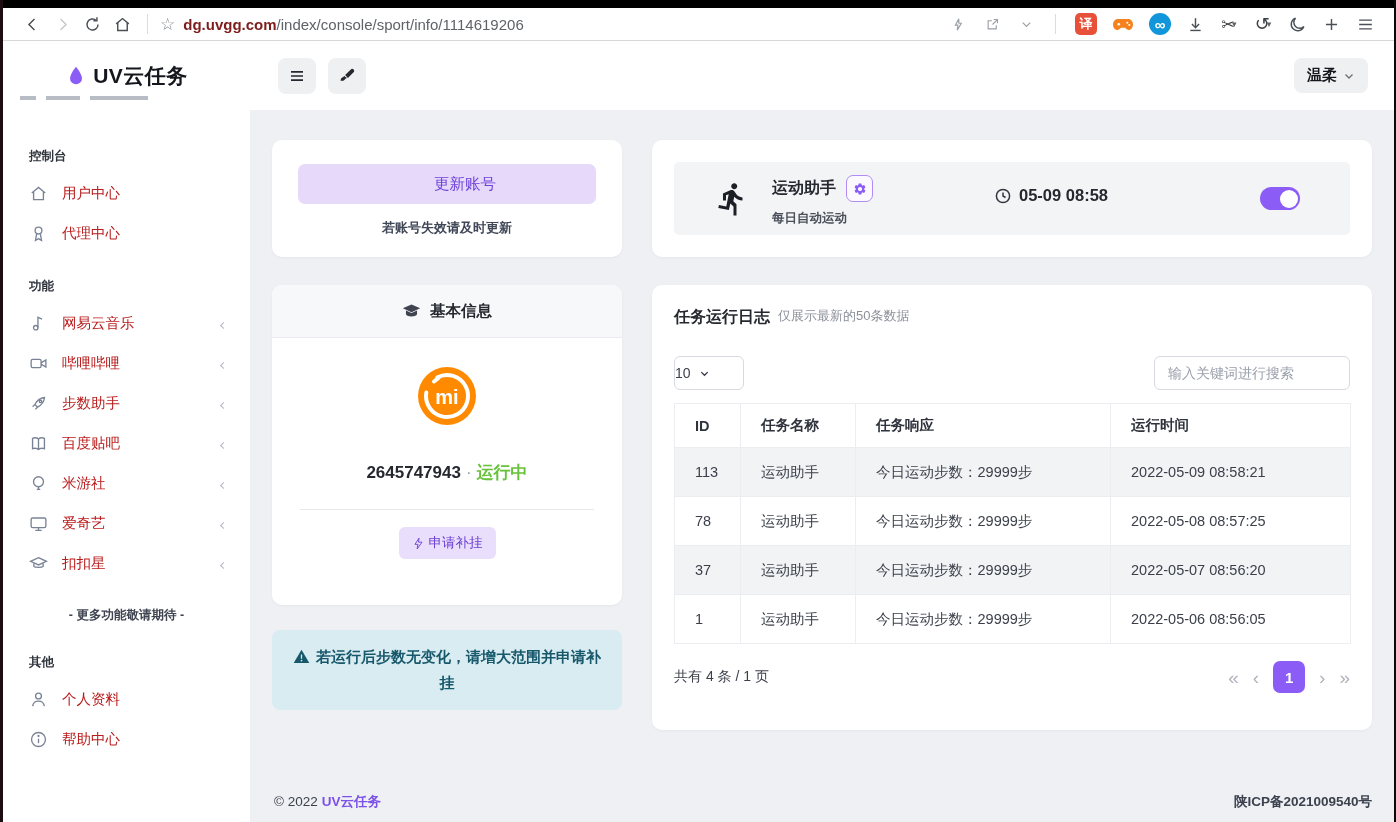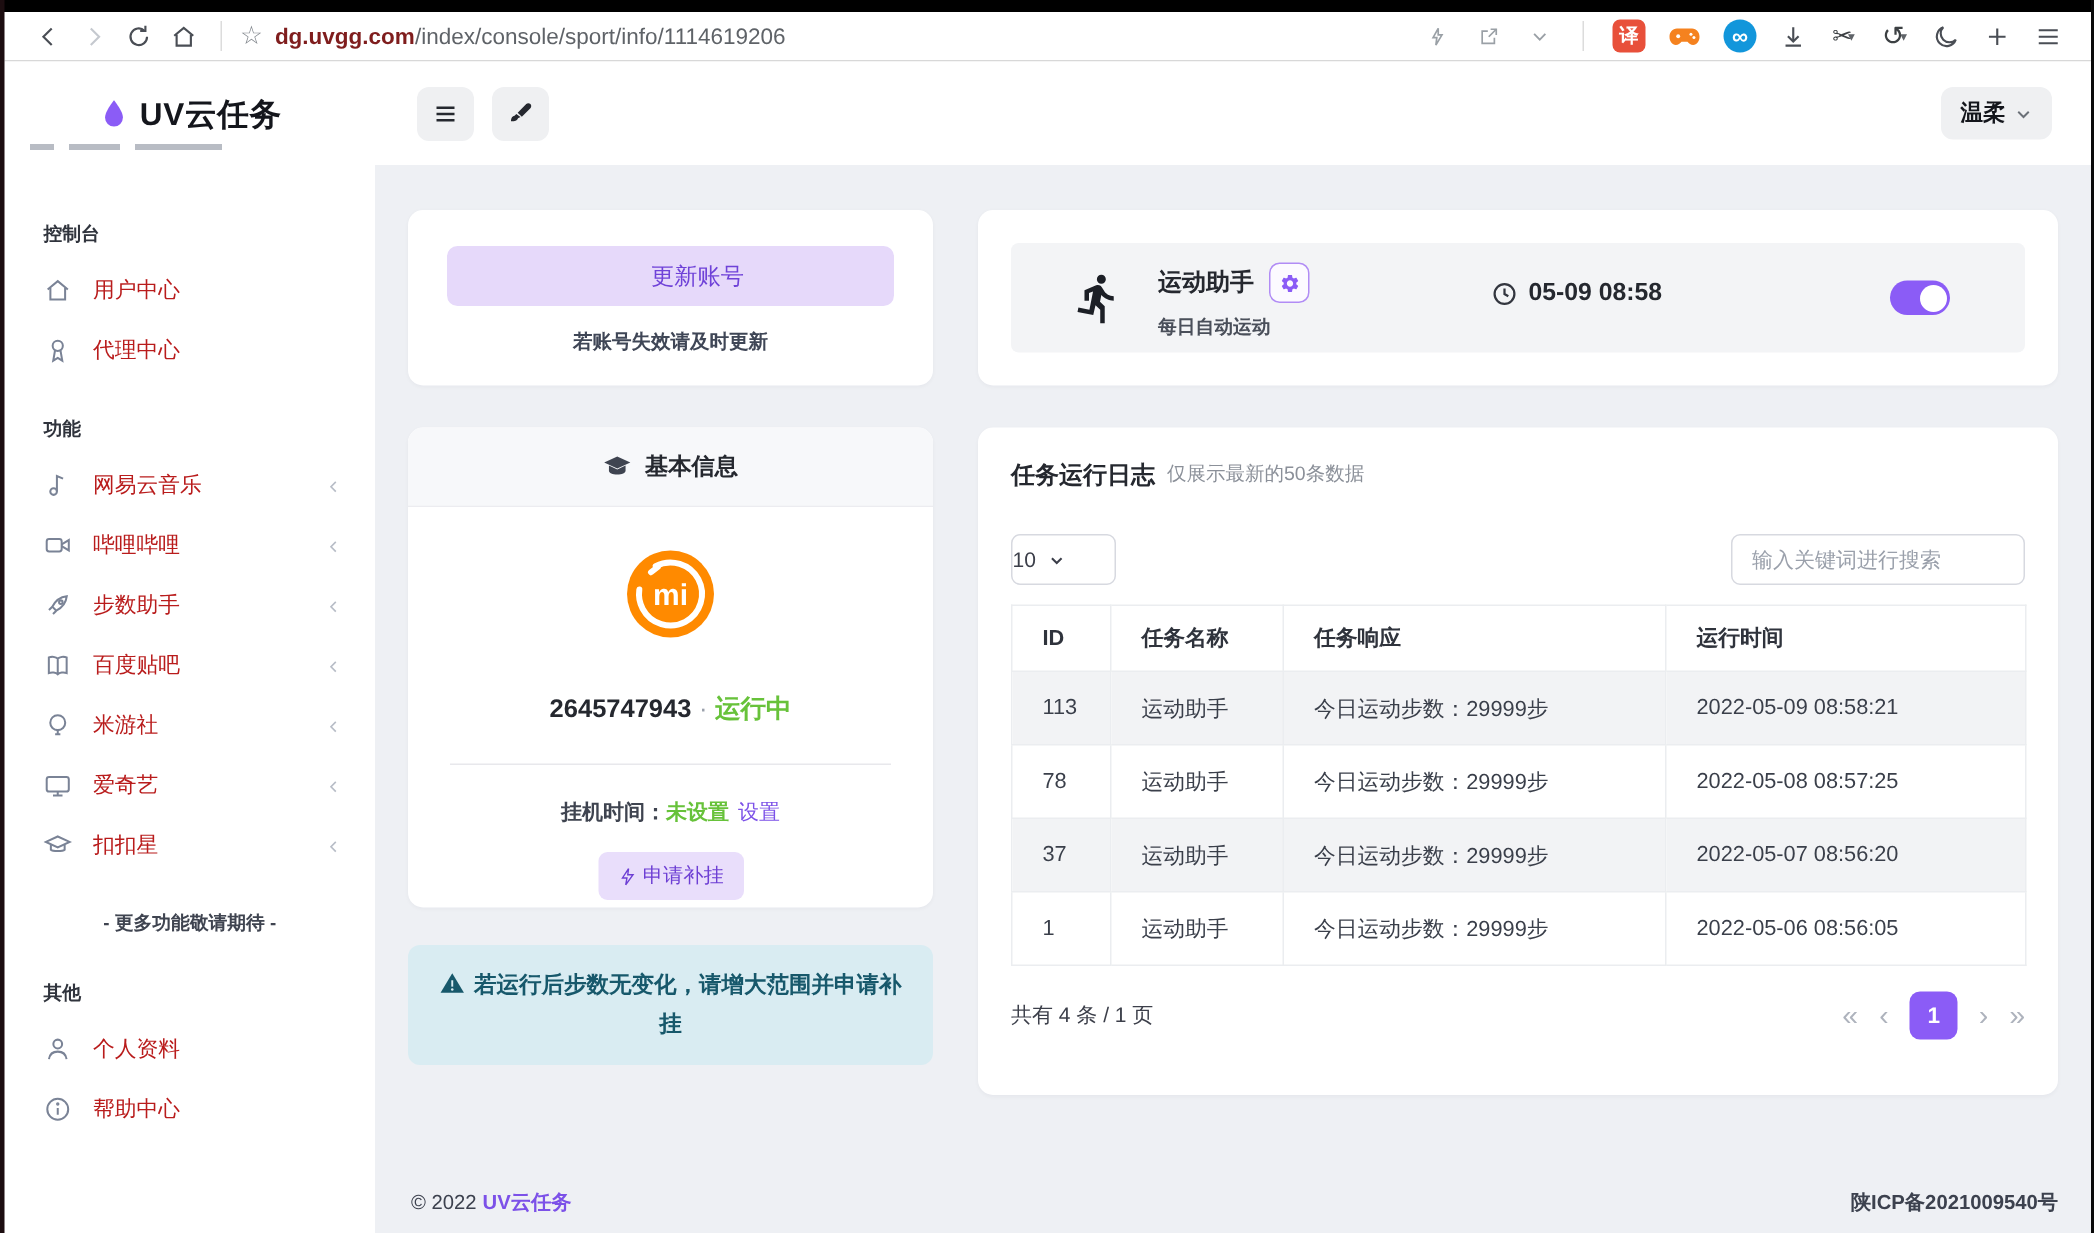--- a/index.html
+++ b/index.html
@@ -414,23 +414,20 @@
               <circle cx="29" cy="29" r="21" fill="none" stroke="#fff" stroke-width="4" stroke-dasharray="112 20" stroke-linecap="round"></circle>
             </g>
           <line x1="16" y1="14.5" x2="20.5" y2="11" stroke="#fff" stroke-width="4" stroke-linecap="round"></line>
           <text x="29" y="36.5" text-anchor="middle" font-size="20" font-weight="bold" fill="#ffffff" font-family="Liberation Sans, sans-serif">mi</text>
         </svg>
       </div>
       <div class="account-line">
         <span>2645747943</span><span class="dot">·</span><span class="status">运行中</span>
       </div>
       <div class="info-divider"></div>
-      <div class="hang-line">
-        <span>挂机时间：</span><span class="val">未设置</span><span class="act">设置</span>
-      </div>
       <button class="btn-reapply">
         <svg viewBox="0 0 24 24" fill="none" stroke="currentColor" stroke-width="1.7">
             <path d="M13 2L5.5 13.5H11L9.5 22 18.5 9.5H12z"></path>
           </svg>
         <span>申请补挂</span>
       </button>
     </div>
   </div>
 
   <div class="alert-box">

